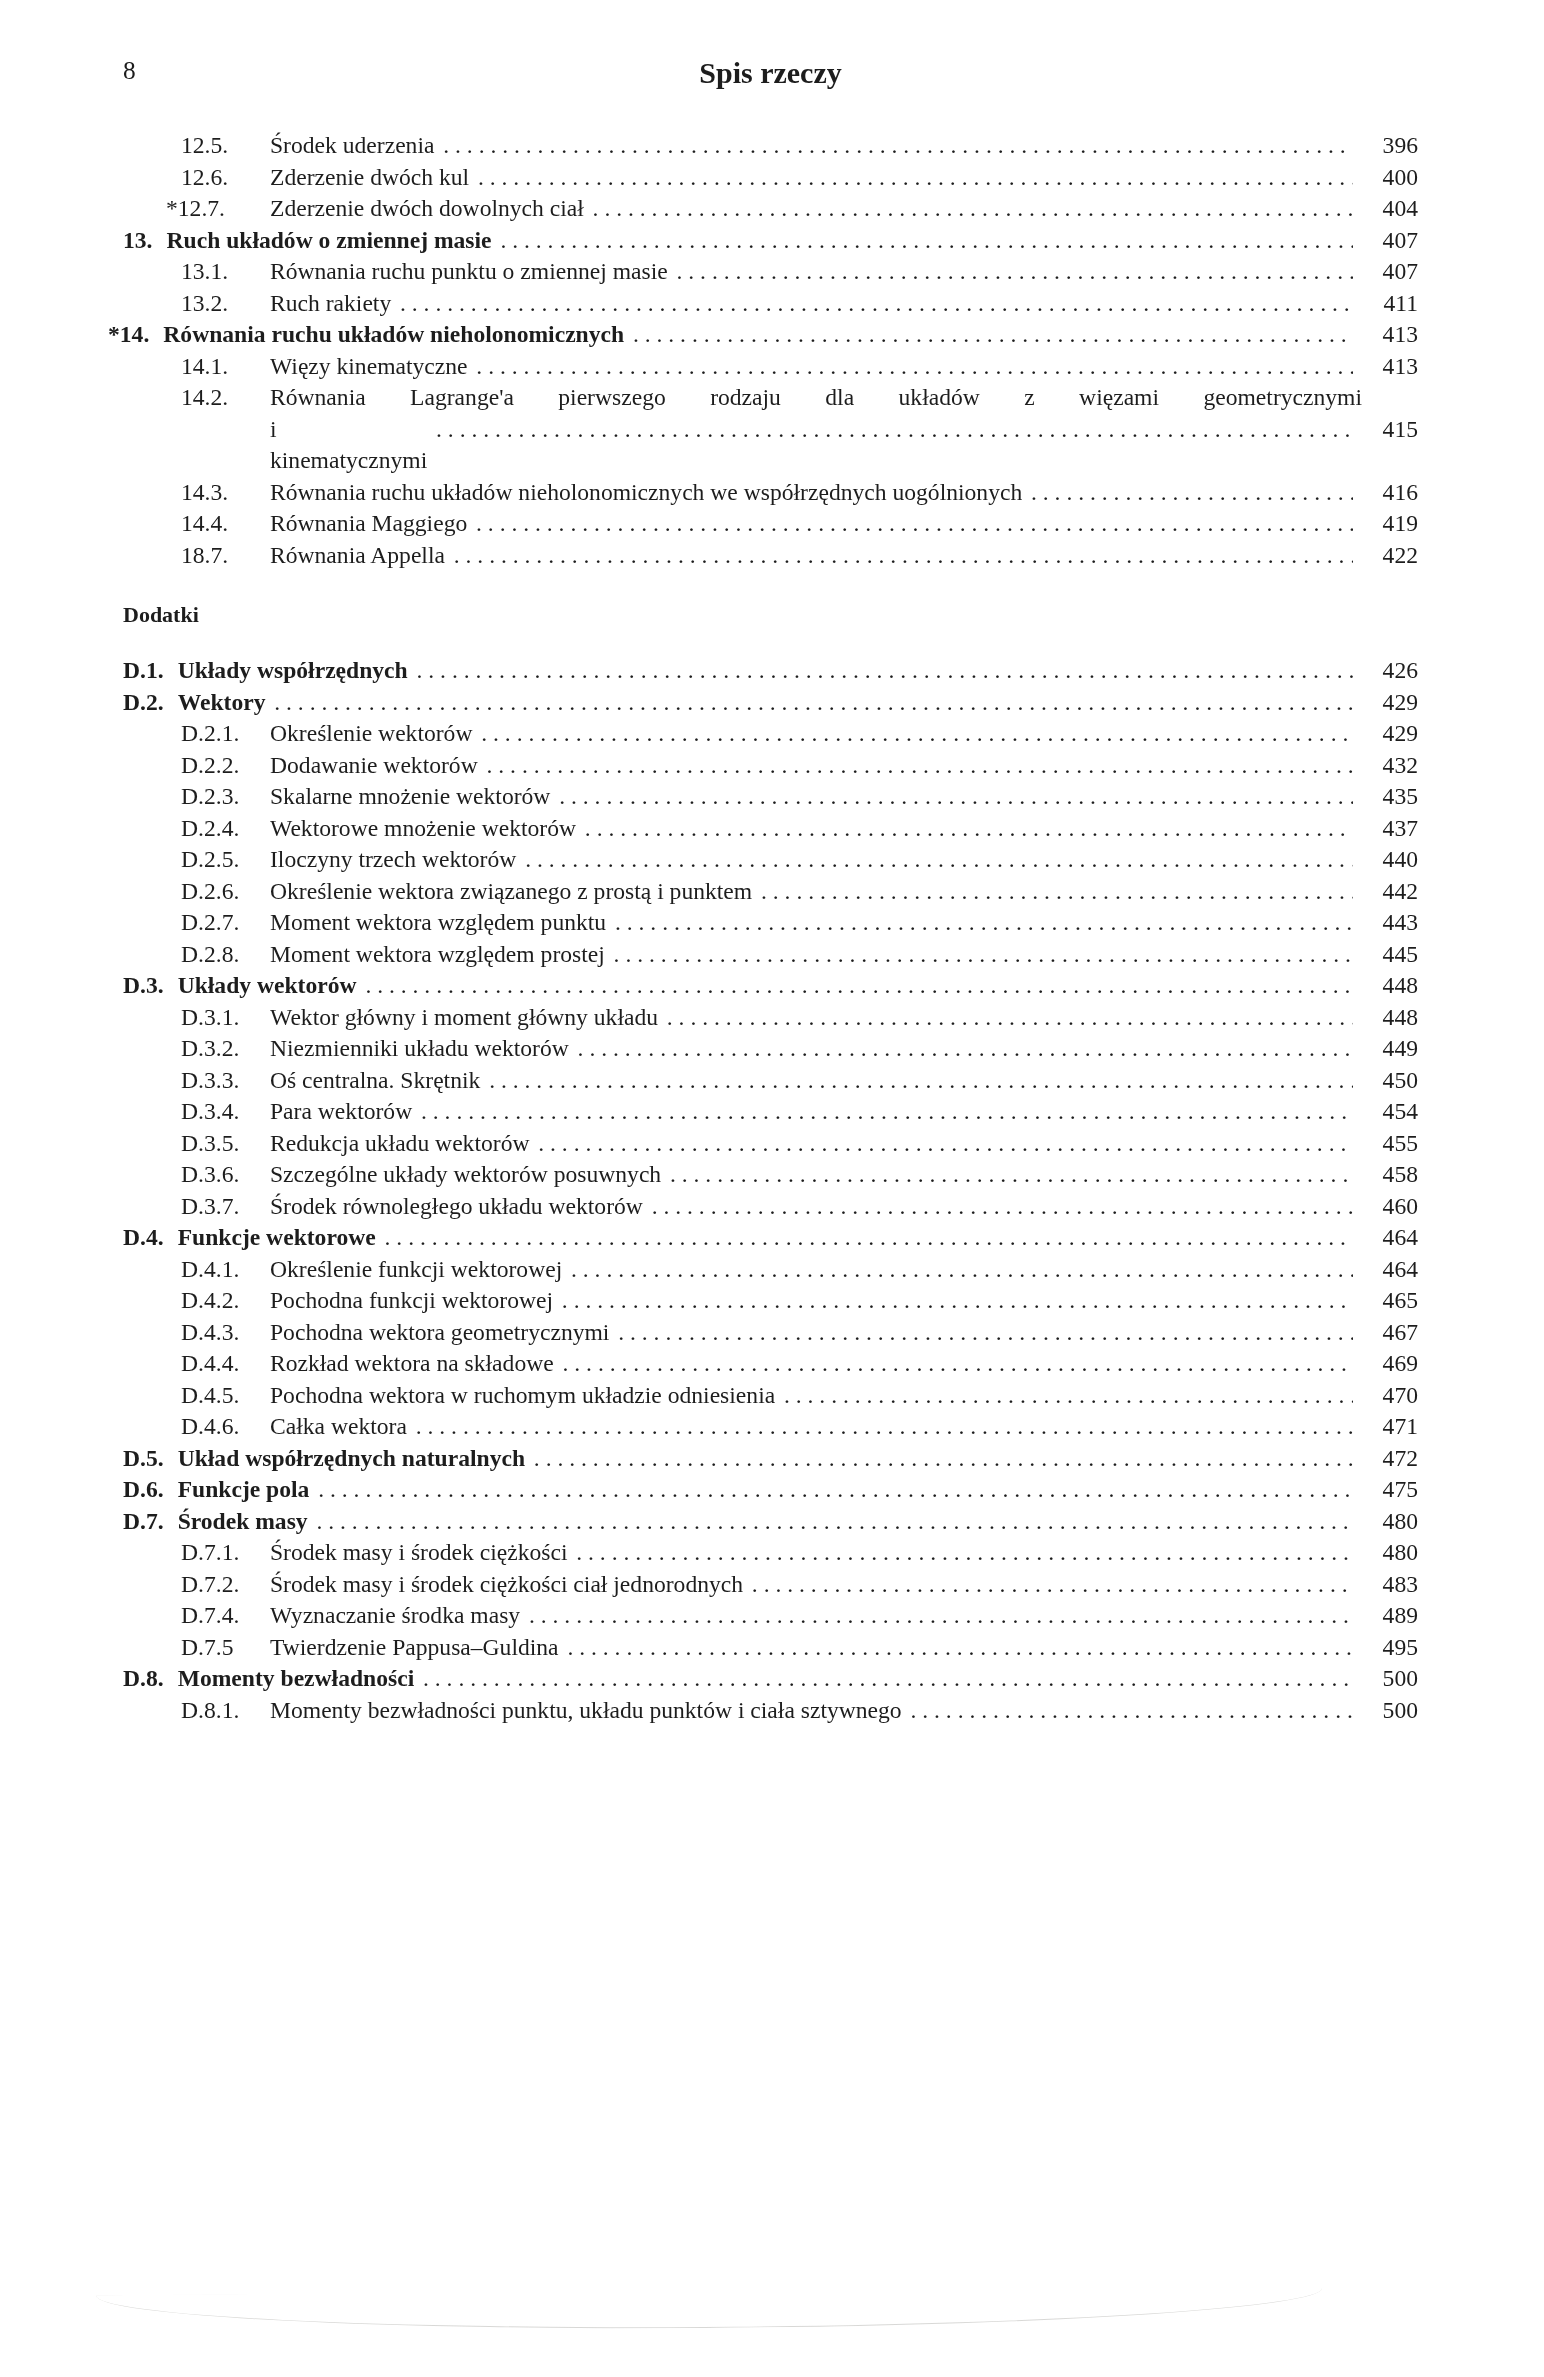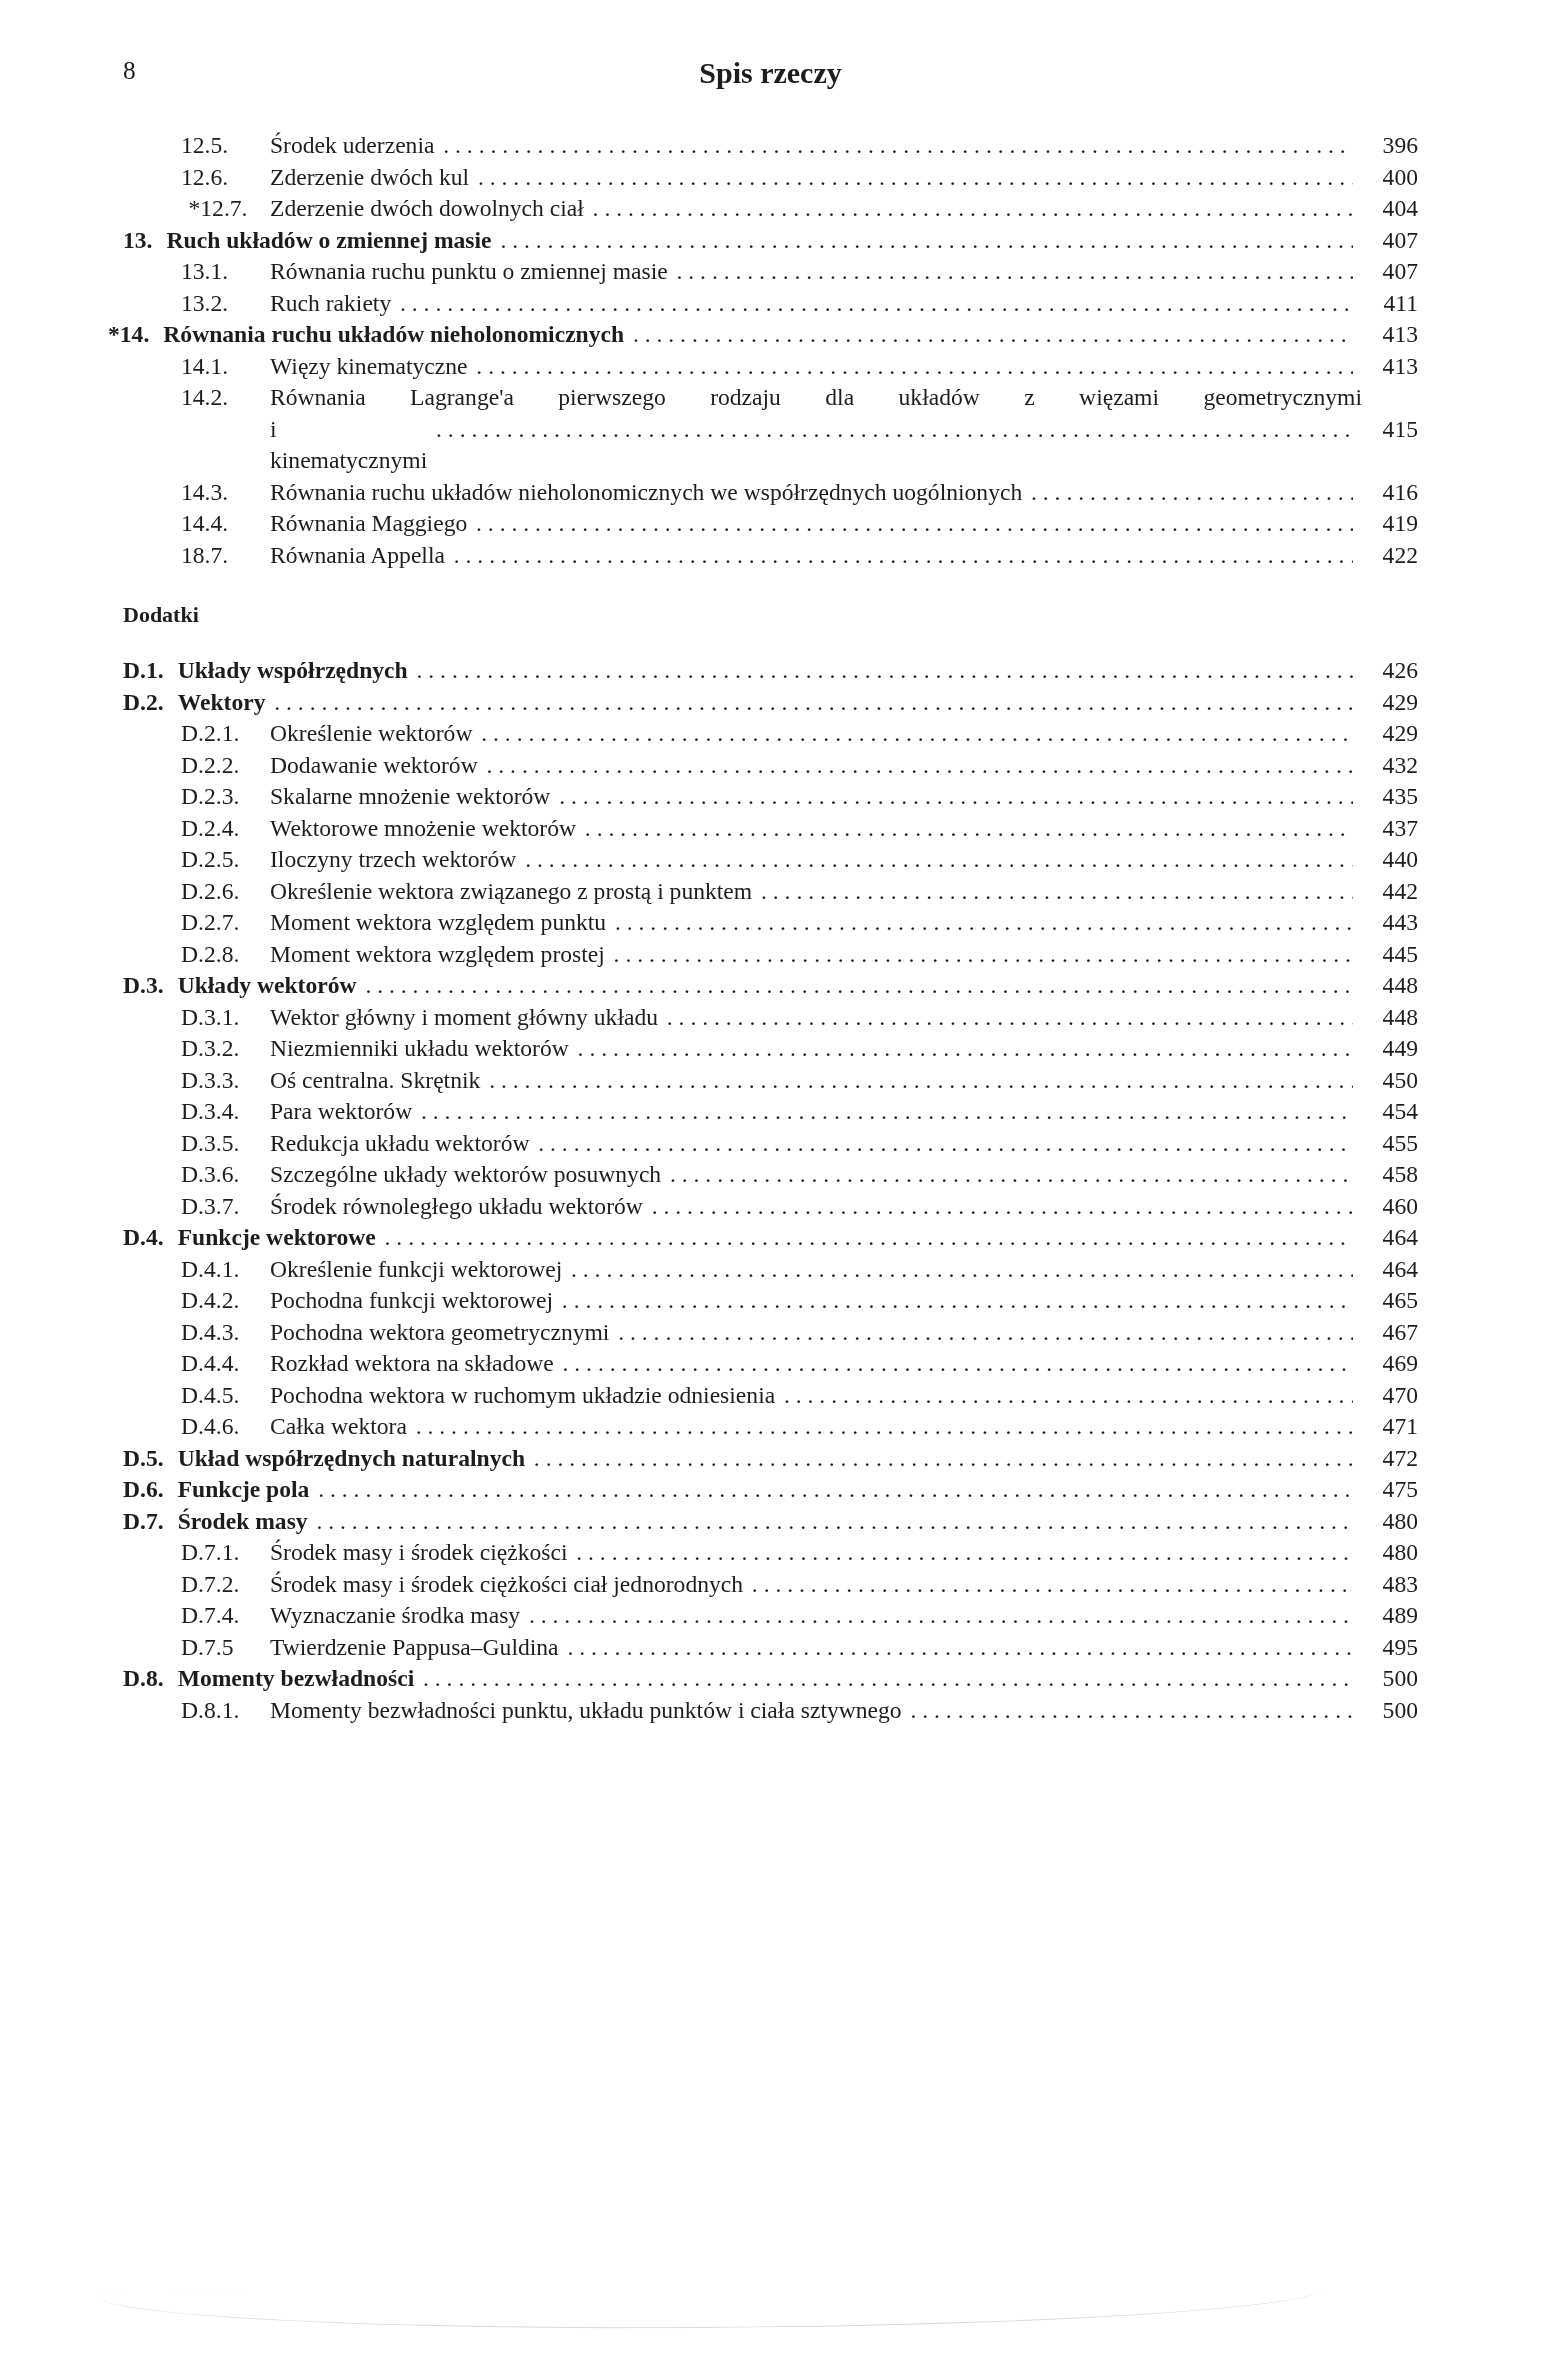--- a/index.html
+++ b/index.html
@@ -52,21 +52,21 @@
   }
   .label { white-space: nowrap; }
   .num {
     display: inline-block;
     min-width: 89px;
   }
   .indent-0 .num {
     min-width: 0;
     margin-right: 14px;
   }
-  .num.starred { margin-left: -15px; text-align: center; }
+  .num.starred { margin-left: -15px; }
   .indent-1 .num.starred { min-width: 104px; }
   .leader {
     flex: 1 1 auto;
     overflow: hidden;
     white-space: nowrap;
     margin: 0 7px 0 8.8px;
     min-width: 0;
   }
   .leader::after {
     content: ". . . . . . . . . . . . . . . . . . . . . . . . . . . . . . . . . . . . . . . . . . . . . . . . . . . . . . . . . . . . . . . . . . . . . . . . . . . . . . . . . . . . . . . . . . . . . . . . . . . . . . . . . . . . . .";

